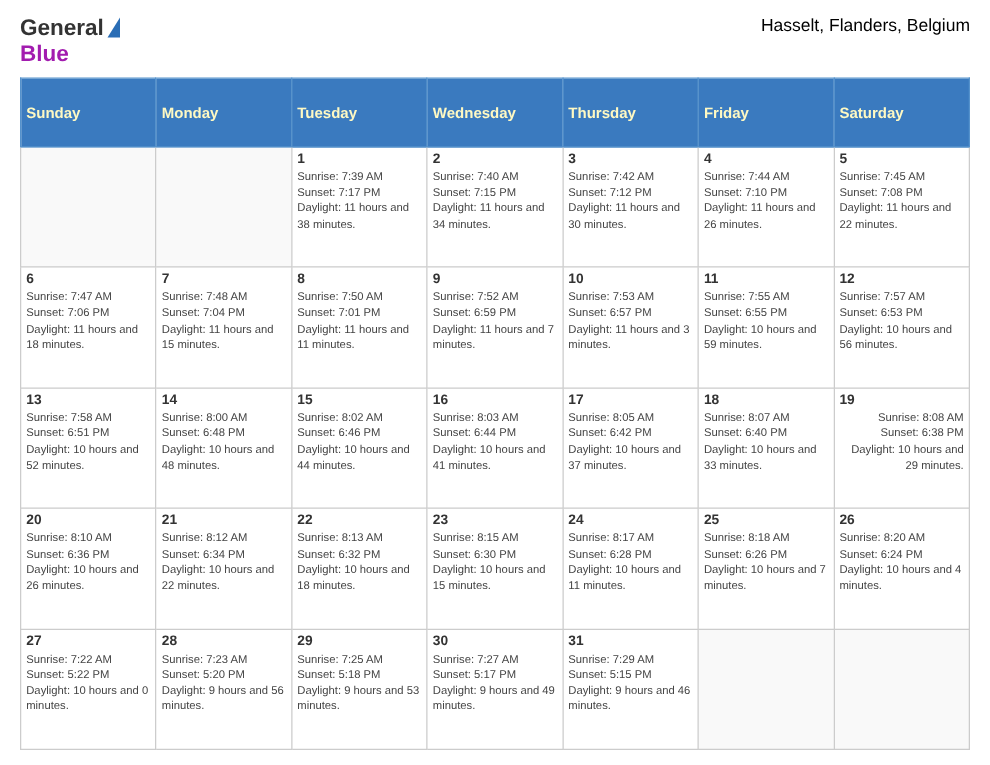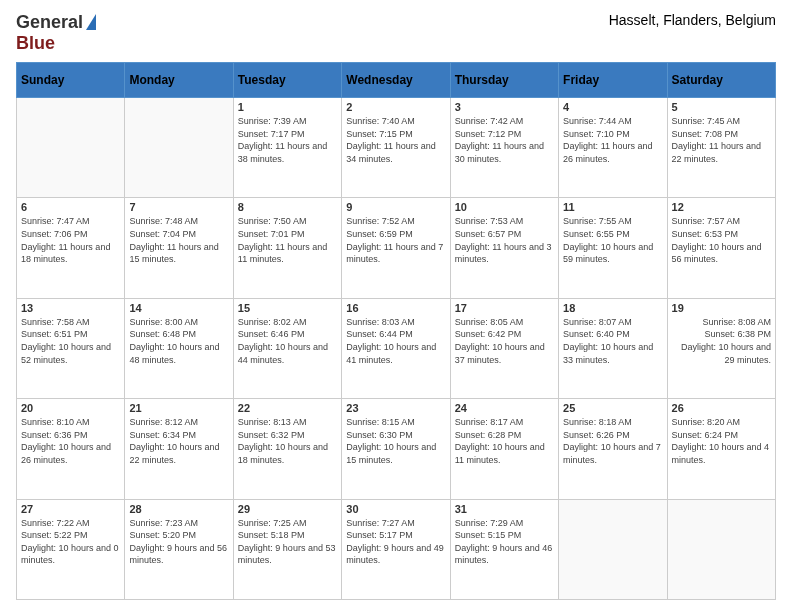--- a/index.html
+++ b/index.html
@@ -34,21 +34,21 @@
       align-items: center;
     }
     .logo-general {
       font-size: 18px;
       font-weight: bold;
       color: #333;
     }
     .logo-blue {
       font-size: 18px;
       font-weight: bold;
-      color: #7f1d1d;
+      color: #a21caf;
     }
     .logo-triangle {
       width: 0;
       height: 0;
       border-left: 10px solid transparent;
       border-bottom: 16px solid #2a6db5;
       margin-left: 3px;
       margin-bottom: 2px;
     }
     .title-section {
@@ -65,24 +65,24 @@
     }
     .calendar {
       flex: 1;
       border: 1px solid #ccc;
       border-collapse: collapse;
       width: 100%;
       table-layout: fixed;
     }
     .calendar thead th {
       background-color: #3a7abf;
-      color: #000000;
+      color: #fef9c3;
       font-size: 12px;
       font-weight: bold;
-      padding: 10px 4px;
+      padding: 20px 4px;
       text-align: left;
       border: 1px solid #5592cc;
     }
     .calendar tbody td {
       border: 1px solid #ccc;
       vertical-align: top;
       padding: 3px 4px;
       font-size: 9.5px;
       color: #333;
       height: 80px;

